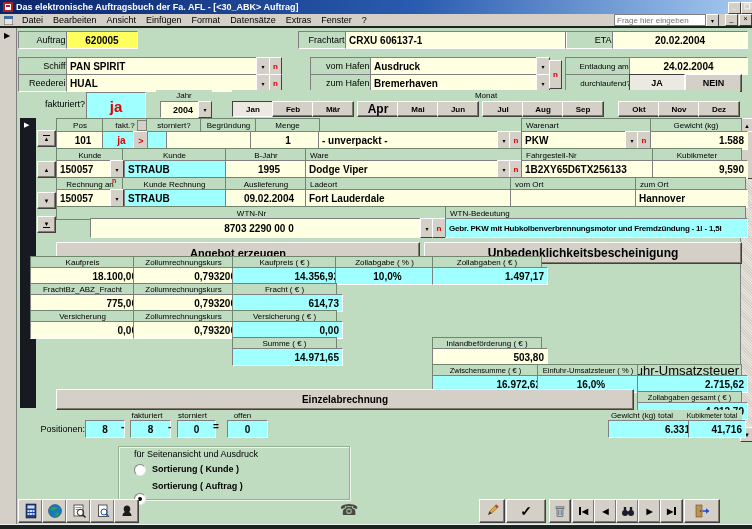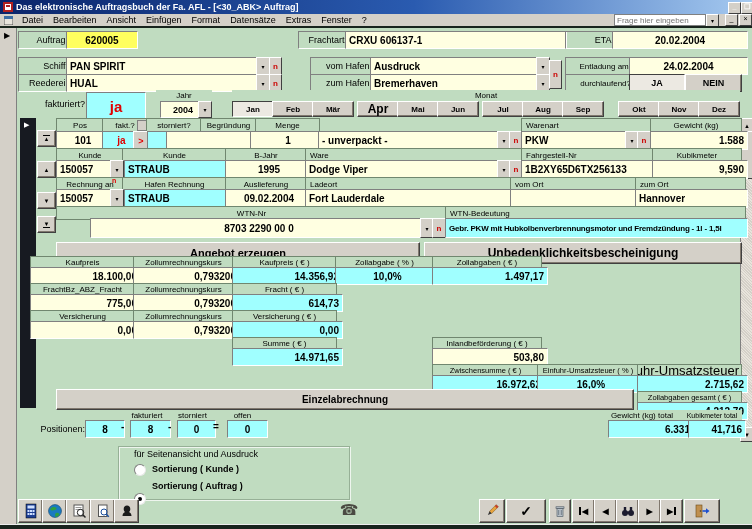--- a/index.html
+++ b/index.html
@@ -214,21 +214,21 @@
   <div class="abs field cyanf" style="left:124px;top:160px;width:101px;height:17px">STRAUB</div>
   <div class="abs field ctr" style="left:225px;top:160px;width:80px;height:17px">1995</div>
   <div class="abs field" style="left:305px;top:160px;width:192px;height:17px">Dodge Viper</div>
   <div class="abs arrowbtn" style="left:497px;top:160px;width:12px;height:17px">▾</div>
   <div class="abs nbtn" style="left:509px;top:160px;width:12px;height:17px">n</div>
   <div class="abs field" style="left:521px;top:160px;width:131px;height:17px">1B2XY65D6TX256133</div>
   <div class="abs field rgt" style="left:652px;top:160px;width:88px;height:17px">9,590</div>
 
   <div class="abs hcell" style="left:56px;top:177px;width:66px;height:12px">Rechnung an</div>
   <span class="abs redtx" style="left:112px;top:177px;font-size:7px;font-weight:bold">n</span>
-  <div class="abs hcell" style="left:122px;top:177px;width:103px;height:12px">Hafen Rechnung</div>
+  <div class="abs hcell" style="left:122px;top:177px;width:103px;height:12px">Kunde Rechnung</div>
   <div class="abs hcell" style="left:225px;top:177px;width:80px;height:12px">Auslieferung</div>
   <div class="abs hcell hleft" style="left:305px;top:177px;width:205px;height:12px">Ladeort</div>
   <div class="abs hcell hleft" style="left:510px;top:177px;width:125px;height:12px">vom Ort</div>
   <div class="abs hcell hleft" style="left:635px;top:177px;width:105px;height:12px">zum Ort</div>
 
   <div class="abs field" style="left:56px;top:189px;width:54px;height:17px">150057</div>
   <div class="abs arrowbtn" style="left:110px;top:189px;width:12px;height:17px">▾</div>
   <div class="abs field cyanf" style="left:124px;top:189px;width:101px;height:17px">STRAUB</div>
   <div class="abs field ctr" style="left:225px;top:189px;width:80px;height:17px">09.02.2004</div>
   <div class="abs field" style="left:305px;top:189px;width:205px;height:17px">Fort Lauderdale</div>

